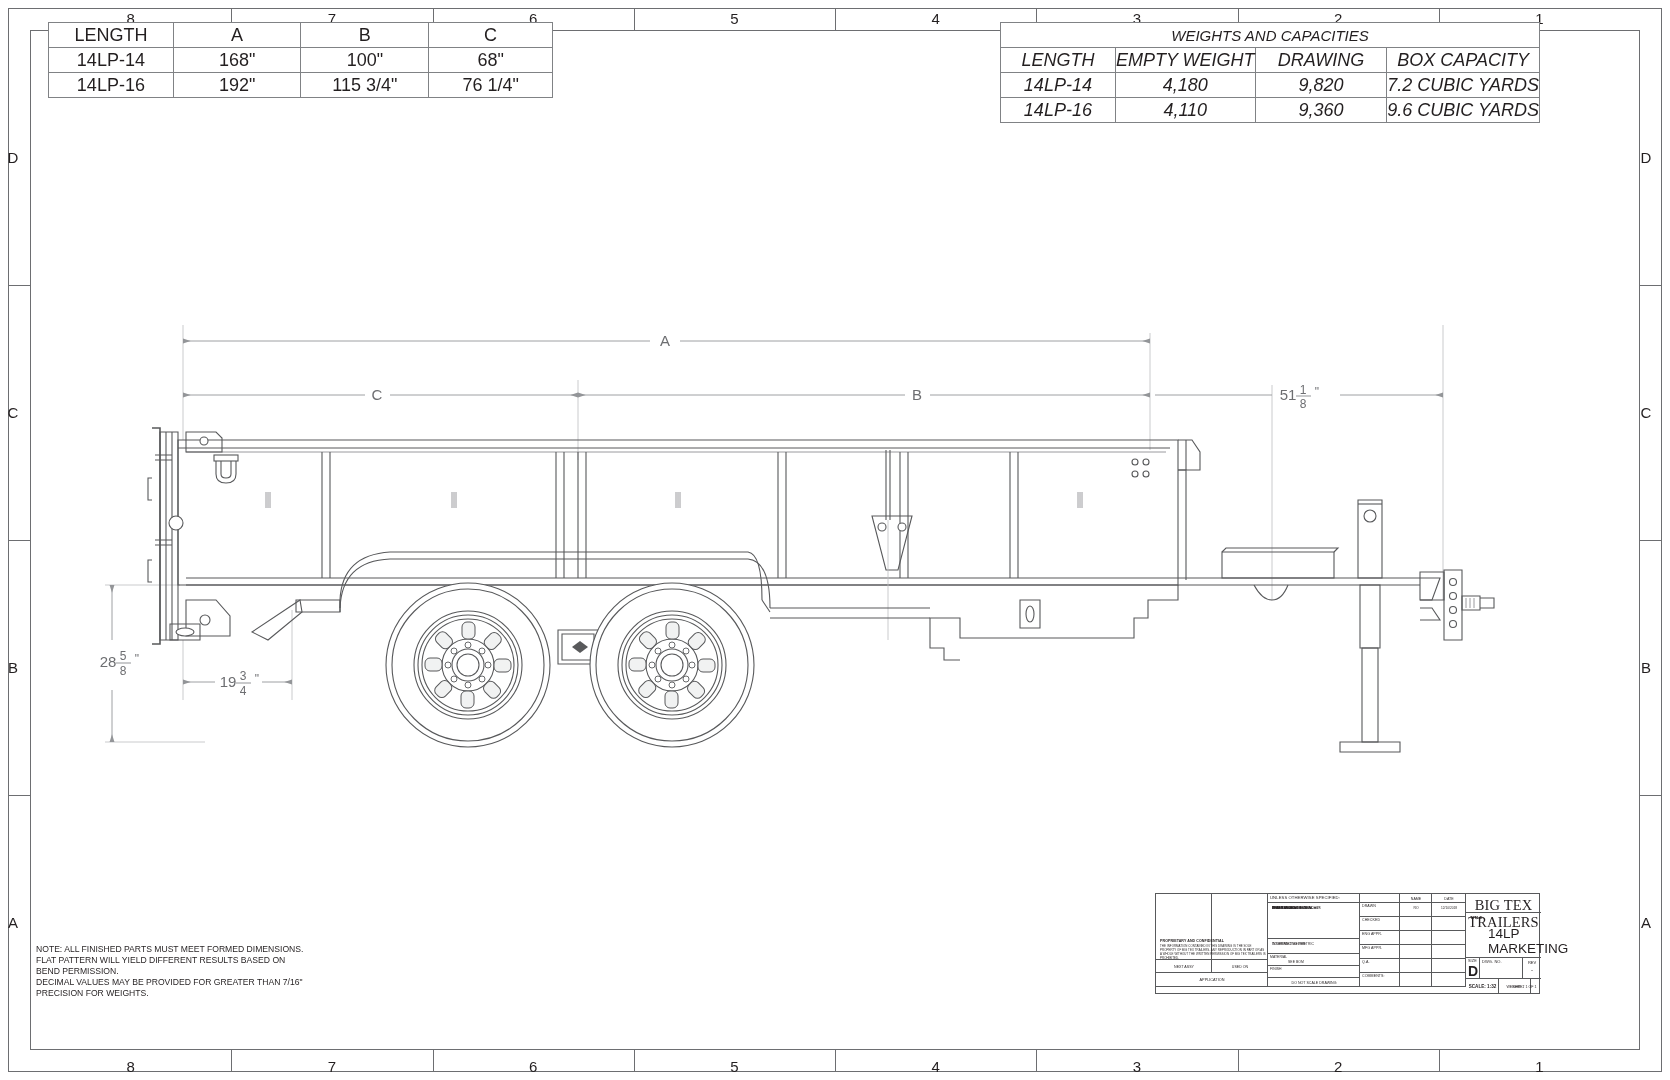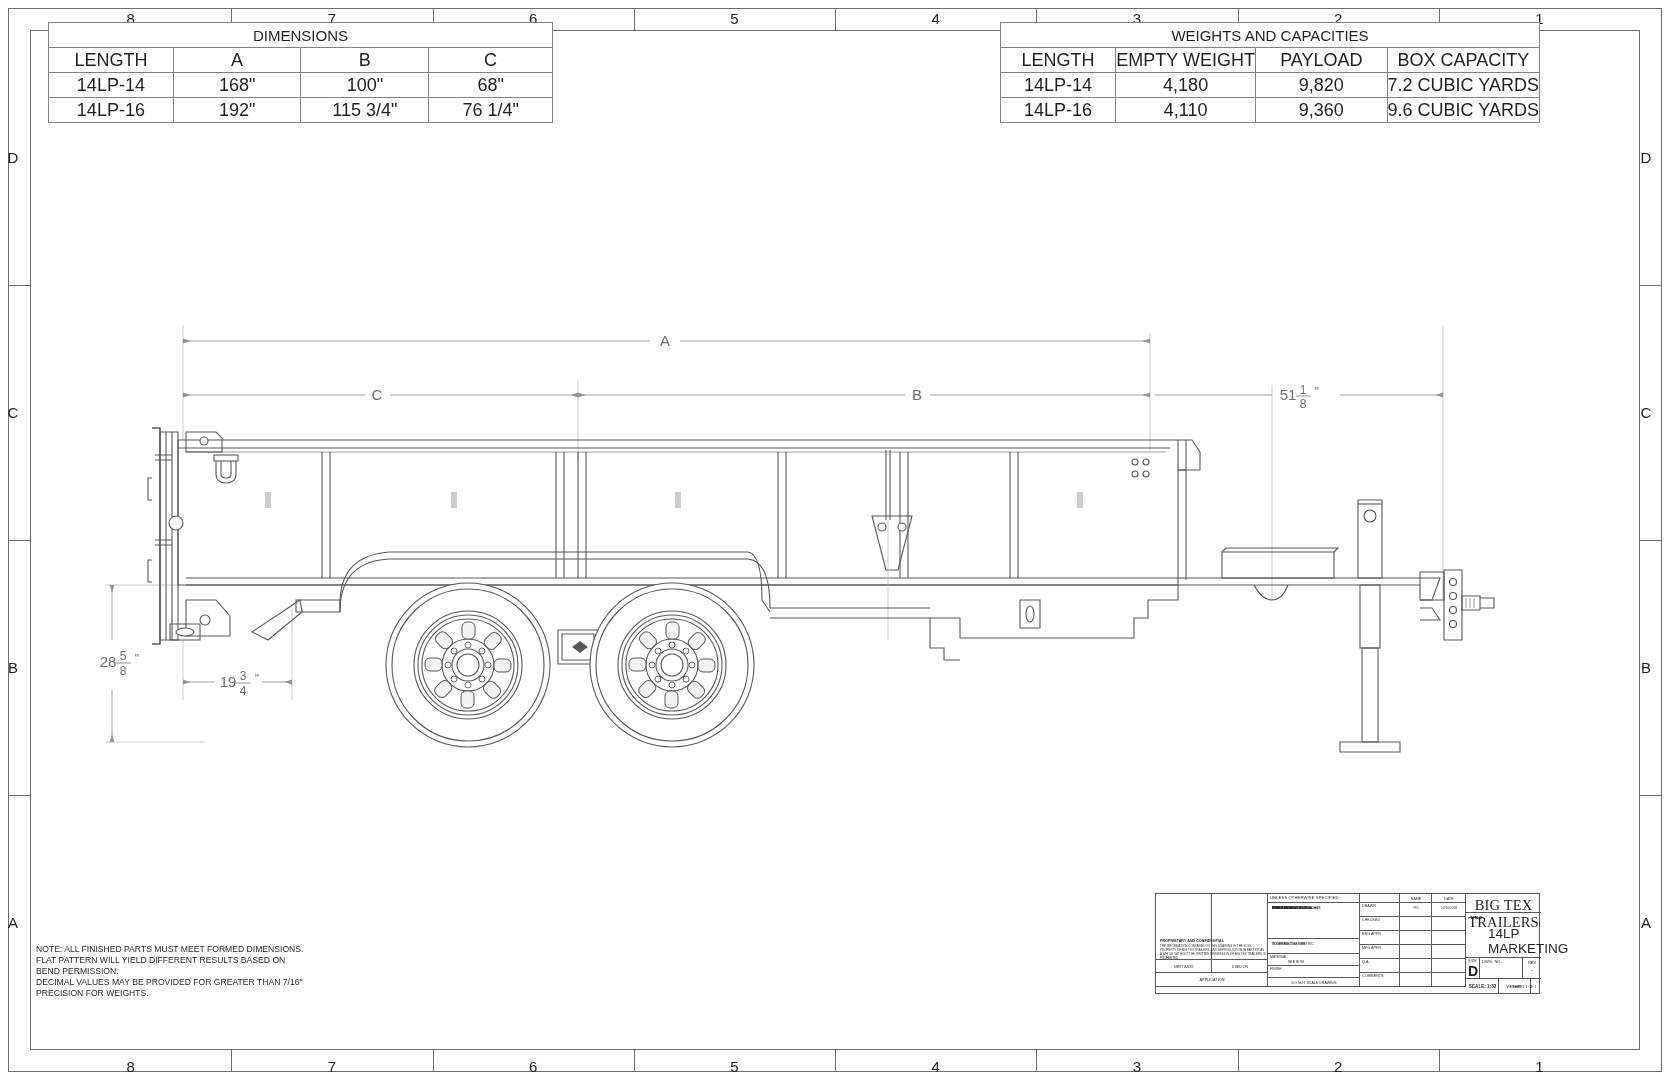--- a/index.html
+++ b/index.html
@@ -22,21 +22,21 @@
   .dtable{position:absolute;border-collapse:collapse;background:#fff;}
   .dtable td,.dtable th{border:1px solid #808285;font-size:18px;
       text-align:center;font-weight:400;color:#231f20;padding:0;height:24px;
       font-family:"Liberation Sans",sans-serif;white-space:nowrap;}
   .dtable .hdr{font-size:15px;}
   #dims-table{left:48px;top:22px;width:505px;}
   #dims-table col.c0{width:125px}
   #dims-table col.c1{width:128px}
   #dims-table col.c2{width:128px}
   #dims-table col.c3{width:124px}
-  #weights-table{left:1000px;top:22px;width:540px;}
+  #weights-table{left:1000px;top:22px;width:540px;font-style:italic;}
   #weights-table col.w0{width:119px}
   #weights-table col.w1{width:140px}
   #weights-table col.w2{width:136px}
   #weights-table col.w3{width:145px}
 
   
   #drawing{position:absolute;left:0;top:0;width:1670px;height:1080px;}
 
   
   #notes{position:absolute;left:36px;top:944px;width:300px;font-size:8.6px;
@@ -112,23 +112,20 @@
 
   <table class="dtable" id="dims-table">
     <colgroup>
         <col class="c0">
         <col class="c1">
         <col class="c2">
         <col class="c3">
       </colgroup>
     <tbody>
       <tr>
-          <td class="hdr" colspan="4">DIMENSIONS</td>
-        </tr>
-      <tr>
         <td>LENGTH</td>
         <td>A</td>
         <td>B</td>
         <td>C</td>
       </tr>
       <tr>
         <td>14LP-14</td>
         <td>168"</td>
         <td>100"</td>
         <td>68"</td>
@@ -149,21 +146,21 @@
         <col class="w2">
         <col class="w3">
       </colgroup>
     <tbody>
       <tr>
           <td class="hdr" colspan="4">WEIGHTS AND CAPACITIES</td>
         </tr>
       <tr>
         <td>LENGTH</td>
         <td>EMPTY WEIGHT</td>
-        <td>PAYLOAD</td>
+        <td>DRAWING</td>
         <td>BOX CAPACITY</td>
       </tr>
       <tr>
         <td>14LP-14</td>
         <td>4,180</td>
         <td>9,820</td>
         <td>7.2 CUBIC YARDS</td>
       </tr>
       <tr>
         <td>14LP-16</td>

